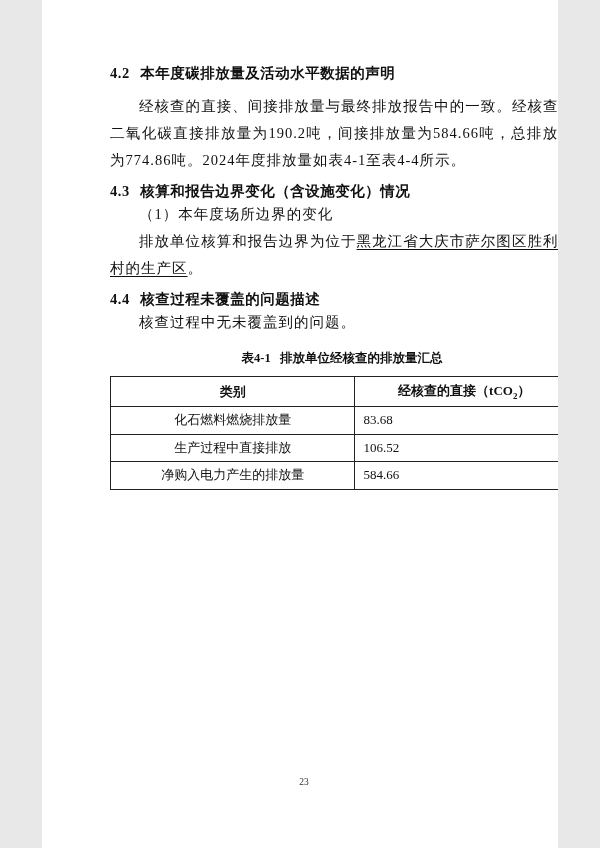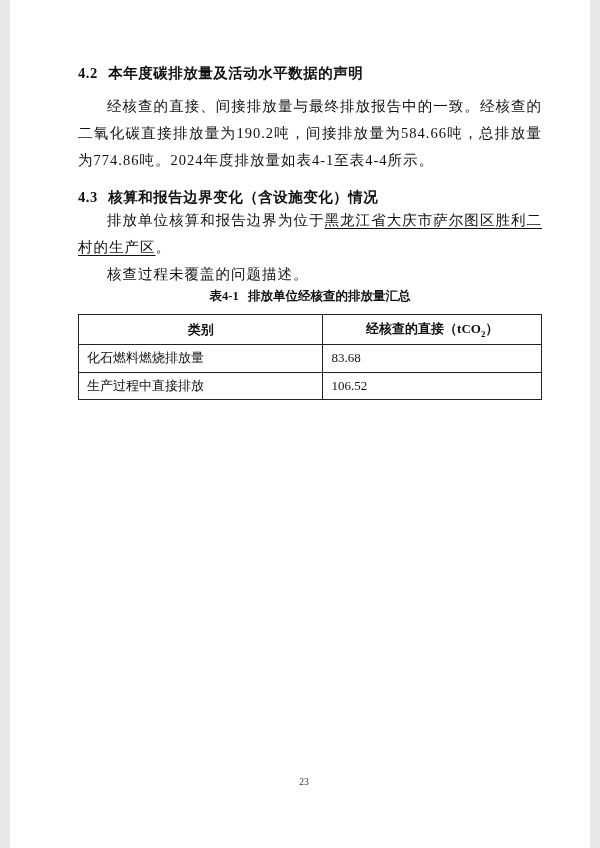--- a/index.html
+++ b/index.html
@@ -1,18 +1,18 @@
 <!DOCTYPE html>
 <html><head>
 <meta charset="utf-8">
 <style>
   html, body { margin: 0; padding: 0; background: #e8e8e8; }
   .page {
     position: relative;
-    width: 580px;
+    width: 516px;
     height: 848px;
     margin: 0 auto;
     background: #ffffff;
     font-family: "Liberation Serif", "DejaVu Serif", serif;
     color: #111111;
     overflow: hidden;
   }
   .content {
     position: absolute;
     left: 68px;
@@ -29,23 +29,24 @@
   .section-heading .h-title { letter-spacing: 0.5px; }
   .body-para {
     margin: 0;
     font-size: 14.5px;
     line-height: 27px;
     text-indent: 2em;
     text-align: justify;
     letter-spacing: 1px;
   }
   .mt-p  { margin-top: 10px; }
-  .mt-h  { margin-top: 14px; }
+  .mt-h  { margin-top: 8px; }
   .underlined { text-decoration: underline; text-underline-offset: 3px; }
   .table-caption {
+    margin-top: 14px;
     text-align: center;
     font-weight: bold;
     font-size: 12.5px;
     line-height: 17px;
   }
   .table-caption .cap-num { margin-right: 6px; }
   table.emissions {
     width: 100%;
     border-collapse: collapse;
     margin-top: 9px;
@@ -57,21 +58,21 @@
     border: 1px solid #222222;
     padding: 0 8px;
     height: 26.5px;
     vertical-align: middle;
   }
   table.emissions th {
     font-weight: bold;
     text-align: center;
     height: 29px;
   }
-  td.cell-label { text-align: left; }
+  td.cell-label { text-align: center; }
   td.cell-value { text-align: left; }
   tr.total-row td.cell-label { font-weight: bold; }
   sub.co2-sub { font-size: 9px; }
   .page-number {
     position: absolute;
     left: 8px;
     right: 0;
     top: 777px;
     text-align: center;
     font-size: 9.5px;
@@ -87,23 +88,28 @@
     <h4 class="section-heading">
       <span class="h-num">4.2</span>
       <span class="h-title">本年度碳排放量及活动水平数据的声明</span>
     </h4>
     <p class="body-para mt-p">经核查的直接、间接排放量与最终排放报告中的一致。经核查的二氧化碳直接排放量为190.2吨，间接排放量为584.66吨，总排放量为774.86吨。2024年度排放量如表4-1至表4-4所示。</p>
 
     <h4 class="section-heading mt-h">
       <span class="h-num">4.3</span>
       <span class="h-title">核算和报告边界变化（含设施变化）情况</span>
     </h4>
+    <p class="body-para">（1）本年度场所边界的变化</p>
     <p class="body-para"><span>排放单位核算和报告边界为位于</span><span class="underlined">黑龙江省大庆市萨尔图区胜利二村的生产区</span><span>。</span></p>
 
-    <p class="body-para">核查过程未覆盖的问题描述。</p>
+    <h4 class="section-heading mt-h">
+      <span class="h-num">4.4</span>
+      <span class="h-title">核查过程未覆盖的问题描述</span>
+    </h4>
+    <p class="body-para">核查过程中无未覆盖到的问题。</p>
 
     <div class="table-caption">
       <span class="cap-num">表4-1</span>
       <span>排放单位经核查的排放量汇总</span>
     </div>
 
     <table class="emissions">
       <colgroup>
           <col class="c1">
           <col class="c2">
@@ -116,19 +122,23 @@
       </thead>
       <tbody>
         <tr>
           <td class="cell-label">化石燃料燃烧排放量</td>
           <td class="cell-value">83.68</td>
         </tr>
         <tr>
           <td class="cell-label">生产过程中直接排放</td>
           <td class="cell-value">106.52</td>
         </tr>
+        <tr>
+          <td class="cell-label">净购入电力产生的排放量</td>
+          <td class="cell-value">584.66</td>
+        </tr>
       </tbody>
     </table>
 
   </div>
 
   <div class="page-number">23</div>
 </div>
 
 </body></html>

